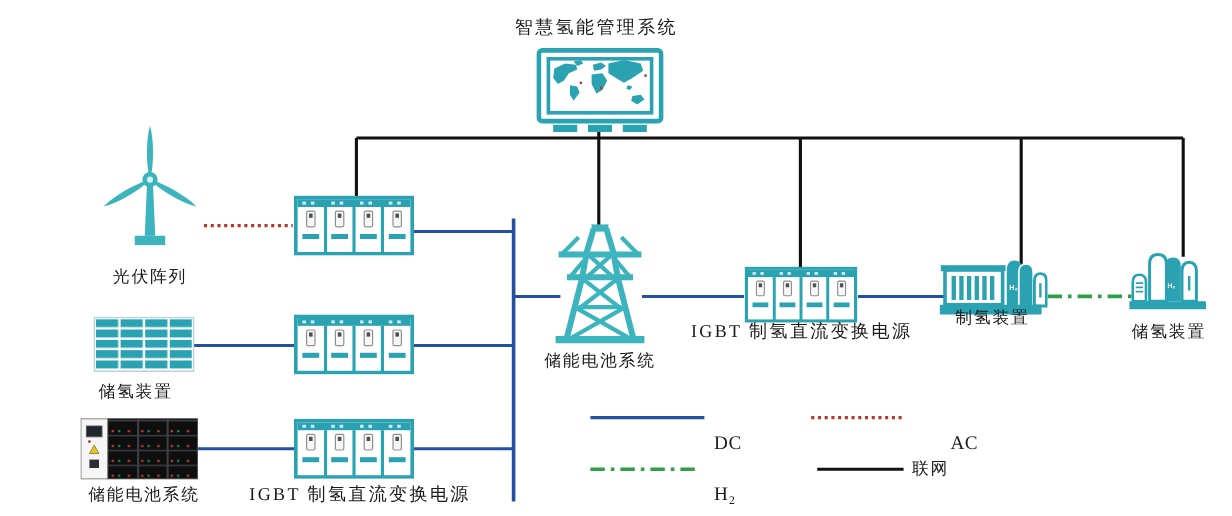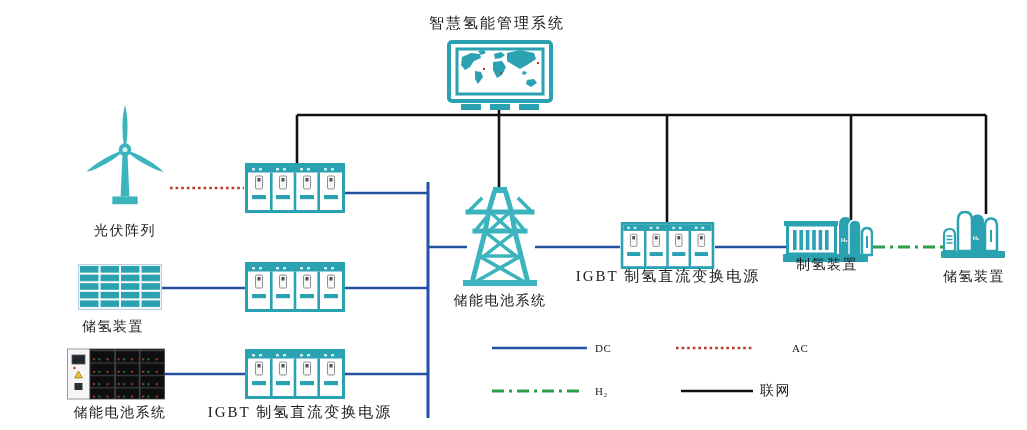--- a/index.html
+++ b/index.html
@@ -16,21 +16,21 @@
     position:relative;width:1027px;height:430px;background:#ffffff;overflow:hidden;
     font-family:"Liberation Serif","DejaVu Serif",serif;color:var(--ink);
   }
   .layer{position:absolute;left:0;top:0;}
   .icon{position:absolute;}
   .lbl{
     position:absolute;transform:translate(-50%,-50%);
     font-size:14px;letter-spacing:1.5px;white-space:nowrap;color:var(--ink);
   }
   .lbl.big{font-size:15px;letter-spacing:2px;}
-  .lbl.latin{letter-spacing:0.5px;font-size:11px;}
+  .lbl.latin{letter-spacing:0.5px;font-size:16px;margin-top:22px;}
   .lbl.left{transform:translate(0,-50%);}
 </style>
 </head>
 <body>
 
 <div class="canvas">
 
   <svg width="0" height="0" style="position:absolute" aria-hidden="true">
     <defs>
       <pattern id="pv" x="2" y="2" width="20.5" height="8.6" patternUnits="userSpaceOnUse">

